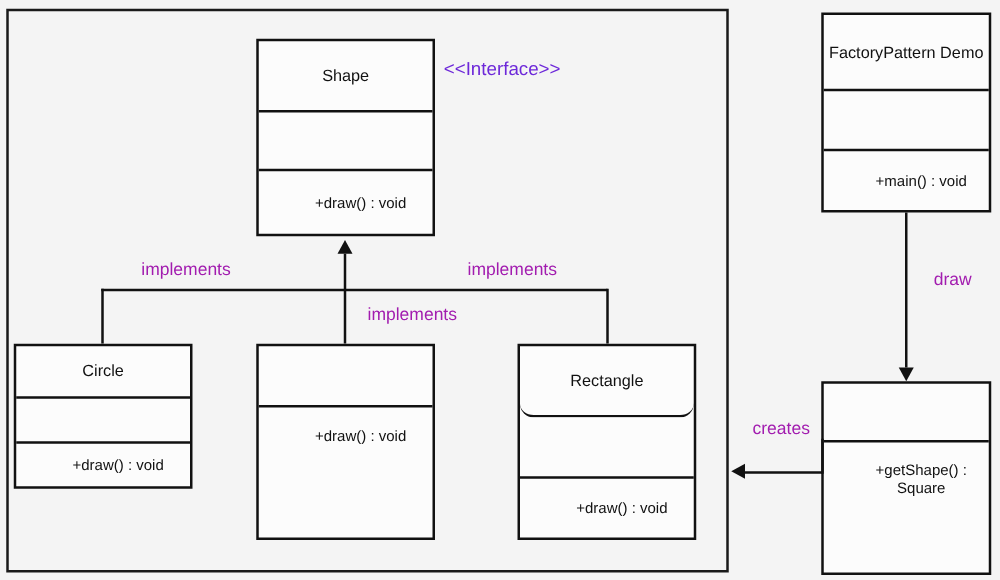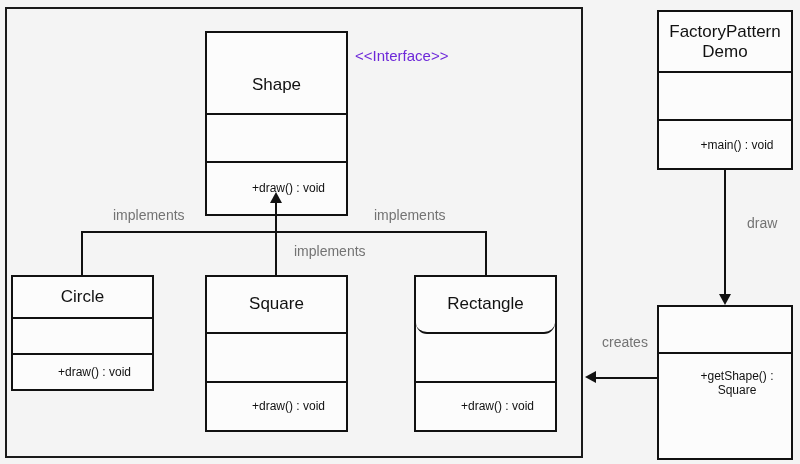--- a/index.html
+++ b/index.html
@@ -36,34 +36,34 @@
     display: flex;
     align-items: center;
     justify-content: center;
     text-align: center;
     color: #111111;
     line-height: 1.18;
     padding: 0 4px;
     overflow: hidden;
   }
   .uml-compartment.name {
-    font-size: 17px;
+    font-size: 13px;
     border-bottom: 2px solid #111111;
   }
   .uml-compartment.attrs {
     border-bottom: 2px solid #111111;
   }
   .uml-compartment.ops {
     font-size: 12px;
     padding-left: 28px;
   }
   
   .label {
     position: absolute;
-    color: #737373;
+    color: #a21caf;
     font-size: 14px;
     white-space: nowrap;
     padding-left: 12px;
   }
   .stereotype {
     position: absolute;
     color: #6d28d9;
     font-size: 15px;
     white-space: nowrap;
   }
@@ -103,21 +103,21 @@
     border-right: 11px solid #111111;
   }
 </style>
 </head>
 <body>
 
 <div id="canvas">
 
   <div class="group-box" style="left:5px; top:7px; width:578px; height:451px;"></div>
 
-  <div class="uml-class" style="left:205px; top:31px; width:143px; height:185px;justify-content:flex-end;">
+  <div class="uml-class" style="left:205px; top:31px; width:143px; height:158px;justify-content:flex-end;">
     <div class="uml-compartment name" style="height:58px;">Shape</div>
     <div class="uml-compartment attrs" style="height:48px;"></div>
     <div class="uml-compartment ops" style="height:51px;">+draw() : void</div>
   </div>
   <div class="stereotype" style="left:355px; top:47px;">&lt;&lt;Interface&gt;&gt;</div>
 
   <div class="arrow-up" style="left:270px; top:192px;"></div>
   <div class="line-v" style="left:275px; top:203px; height:72px;"></div>
 
   <div class="line-h" style="left:81px; top:231px; width:405px;"></div>
@@ -130,21 +130,20 @@
   <div class="label" style="left:282px; top:243px;">implements</div>
   <div class="label" style="left:362px; top:207px;">implements</div>
 
   <div class="uml-class" style="left:11px; top:275px; width:143px; height:116px;">
     <div class="uml-compartment name" style="height:57px;">Circle</div>
     <div class="uml-compartment attrs" style="height:49px;"></div>
     <div class="uml-compartment ops" style="height:47px;">+draw() : void</div>
   </div>
 
   <div class="uml-class" style="left:205px; top:275px; width:143px; height:157px;">
-    <div class="uml-compartment name" style="height:57px;">Square</div>
     <div class="uml-compartment attrs" style="height:49px;"></div>
     <div class="uml-compartment ops" style="height:47px;">+draw() : void</div>
   </div>
 
   <div class="uml-class" style="left:414px; top:275px; width:143px; height:157px;">
     <div class="uml-compartment name" style="height:57px;border-radius:11px;">Rectangle</div>
     <div class="uml-compartment attrs" style="height:49px;"></div>
     <div class="uml-compartment ops" style="height:47px;">+draw() : void</div>
   </div>
 

